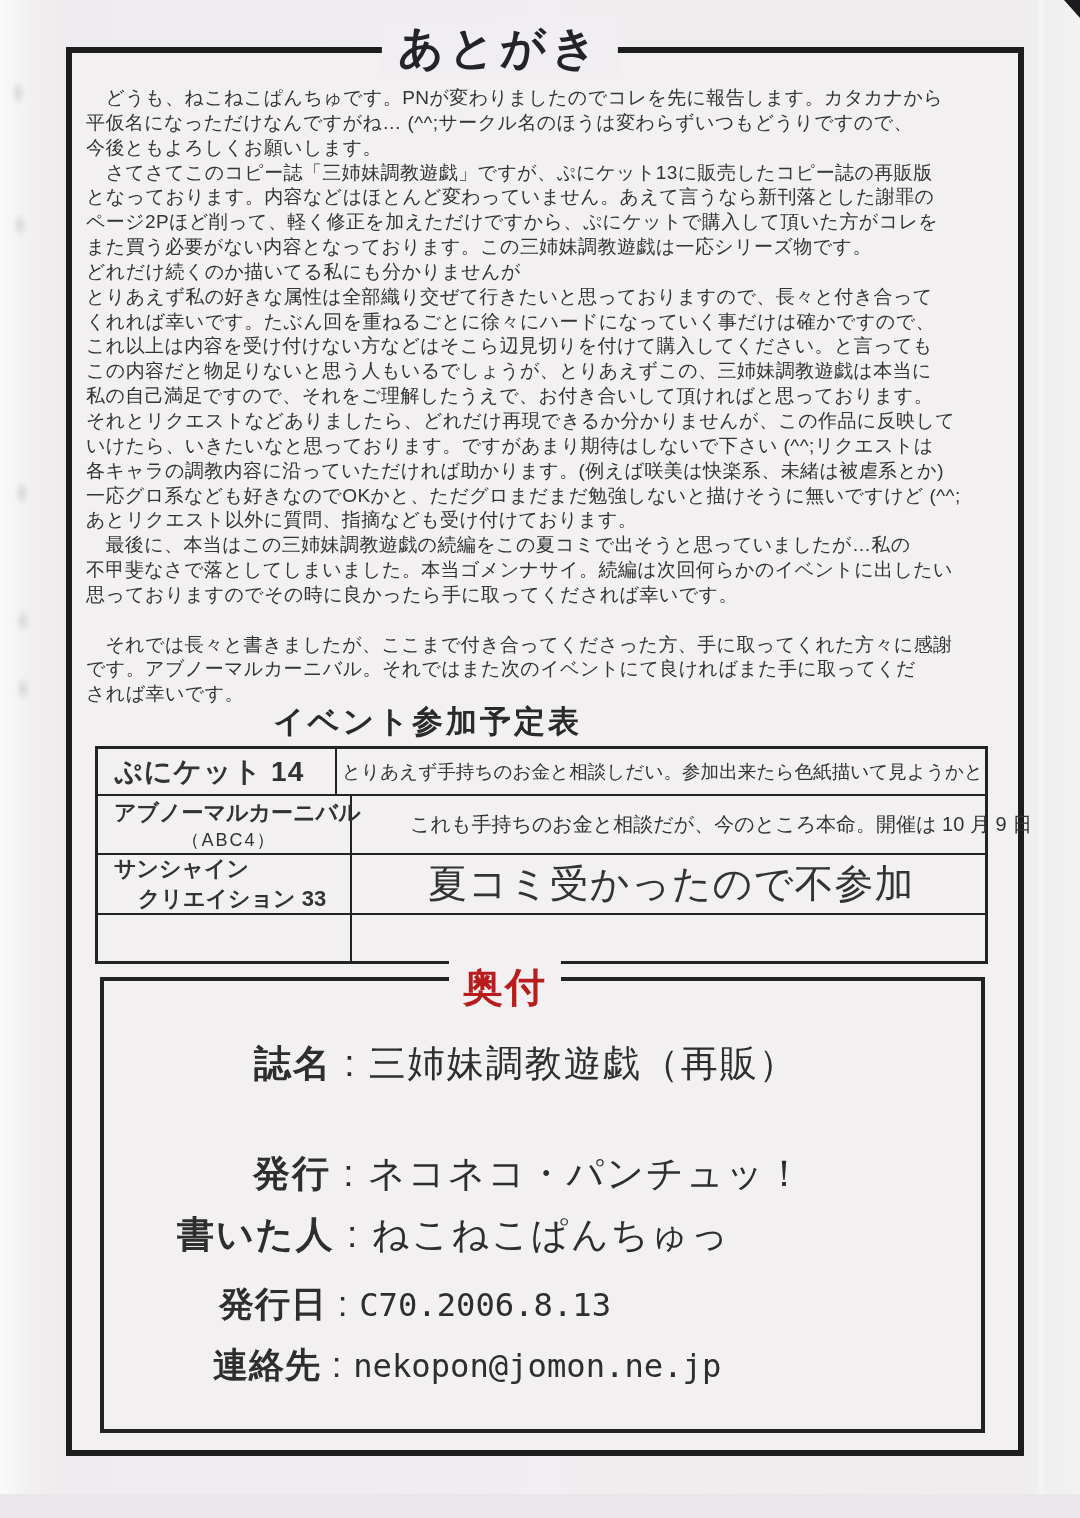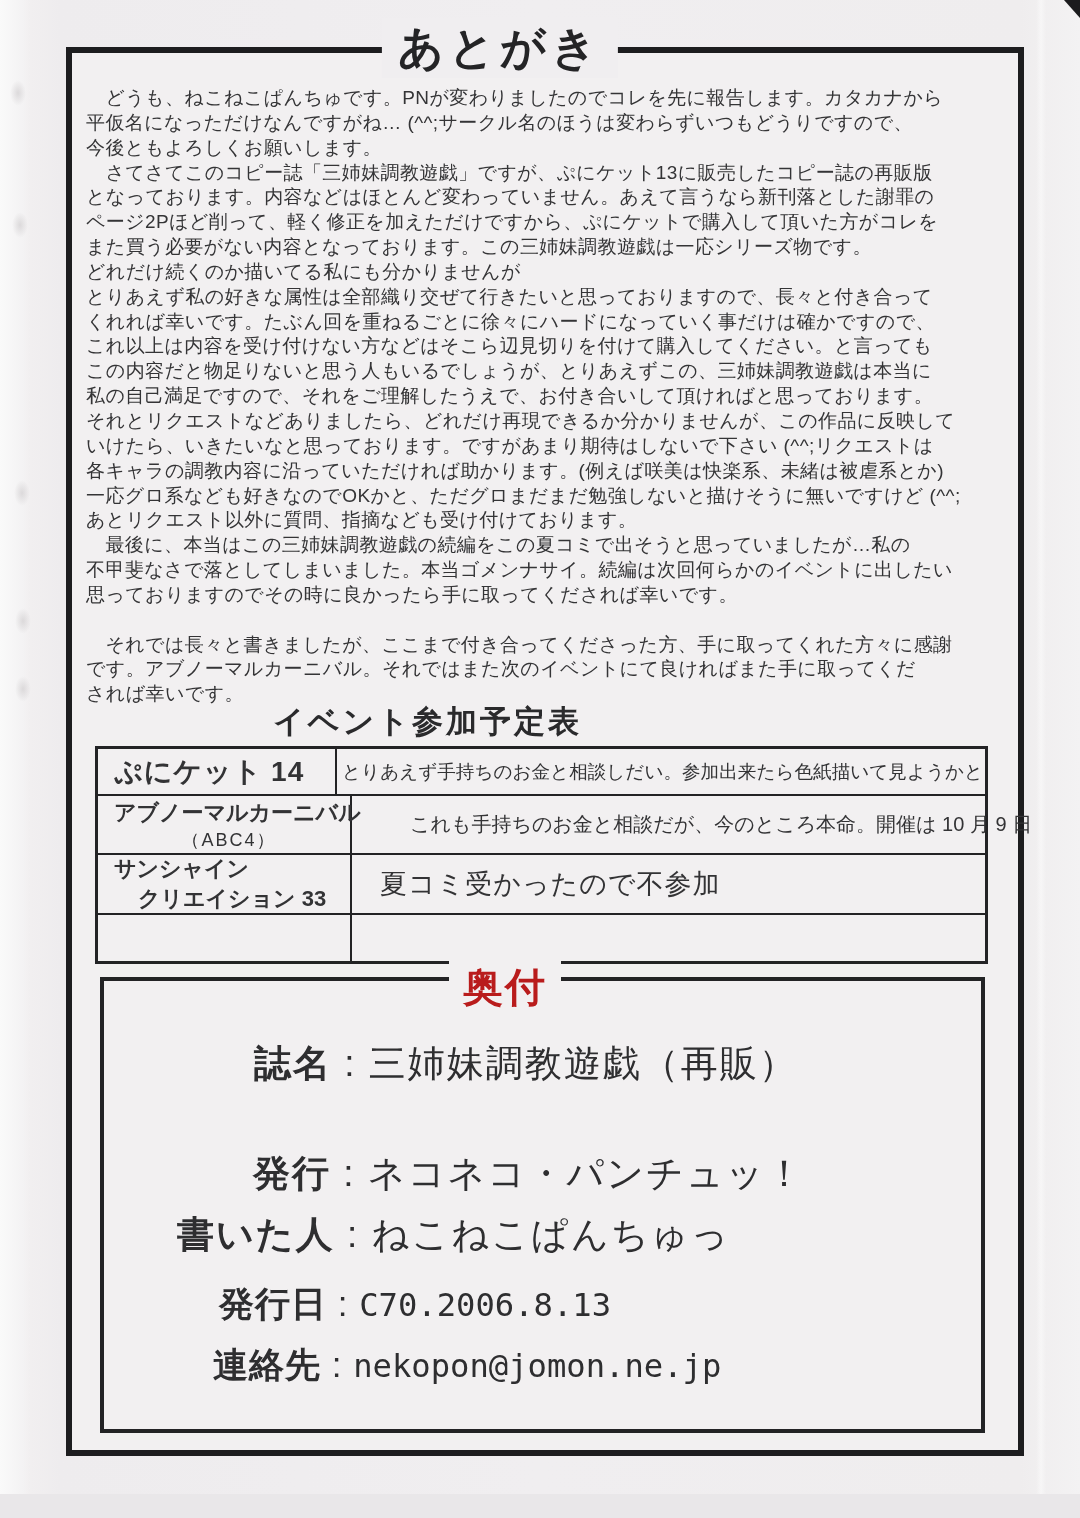--- a/index.html
+++ b/index.html
@@ -42,21 +42,21 @@
     justify-content:center;box-sizing:border-box;padding:2px 6px 2px 16px;}
   .ev-note{flex:1;display:flex;align-items:center;box-sizing:border-box;padding:2px 2px 2px 5px;}
   .row-0{height:45px;} .row-1{height:57px;} .row-2{height:58px;} .row-3{height:46px;}
   .row-0 .ev-name{font-size:28px;font-weight:bold;letter-spacing:1px;white-space:nowrap;}
   .row-0 .ev-note{font-size:18.6px;font-weight:500;white-space:nowrap;letter-spacing:0;}
   .row-1 .ev-name .l1{font-size:22px;font-weight:bold;white-space:nowrap;letter-spacing:0;}
   .row-1 .ev-name .l2{font-size:18px;font-weight:500;text-align:center;letter-spacing:2px;}
   .row-1 .ev-note{font-size:20px;font-weight:500;white-space:nowrap;padding-left:12px;margin-left:46px;}
   .row-2 .ev-name .l1{font-size:22px;font-weight:bold;white-space:nowrap;}
   .row-2 .ev-name .l2{font-size:22px;font-weight:bold;white-space:nowrap;padding-left:24px;}
-  .row-2 .ev-note{font-size:27px;font-weight:500;white-space:nowrap;padding-left:28px;letter-spacing:1px;}
+  .row-2 .ev-note{font-size:39px;font-weight:500;white-space:nowrap;padding-left:28px;letter-spacing:1px;margin-left:48px;}
   
   .colophon-heading{position:absolute;top:953px;left:505px;transform:translateX(-50%);
     font-size:40px;font-weight:bold;letter-spacing:2px;color:#b91c1c;background:#f2f0f1;
     padding:0 14px;z-index:4;white-space:nowrap;margin-top:7px;}
   .colophon-box{position:absolute;left:100px;top:977px;width:885px;height:456px;
     border:4px solid #232325;background:#f2f0f1;box-sizing:border-box;z-index:2;}
   .col-entry{position:absolute;white-space:nowrap;color:#2e2e30;z-index:3;font-weight:500;}
   .col-entry .lab{font-weight:bold;}
   .ce-0{top:1039px;left:254px;font-size:37px;letter-spacing:2px;}
   .ce-1{top:1149px;left:253px;font-size:37px;letter-spacing:2px;}

